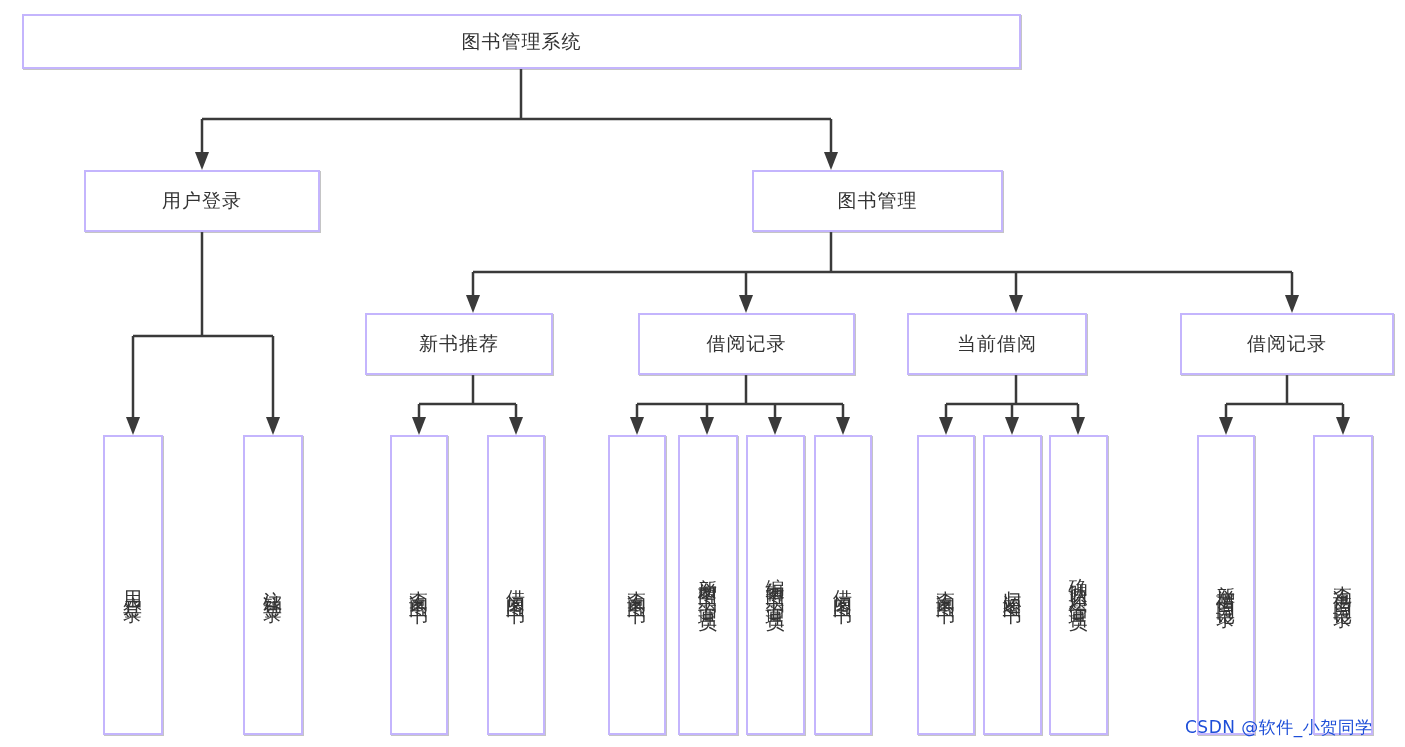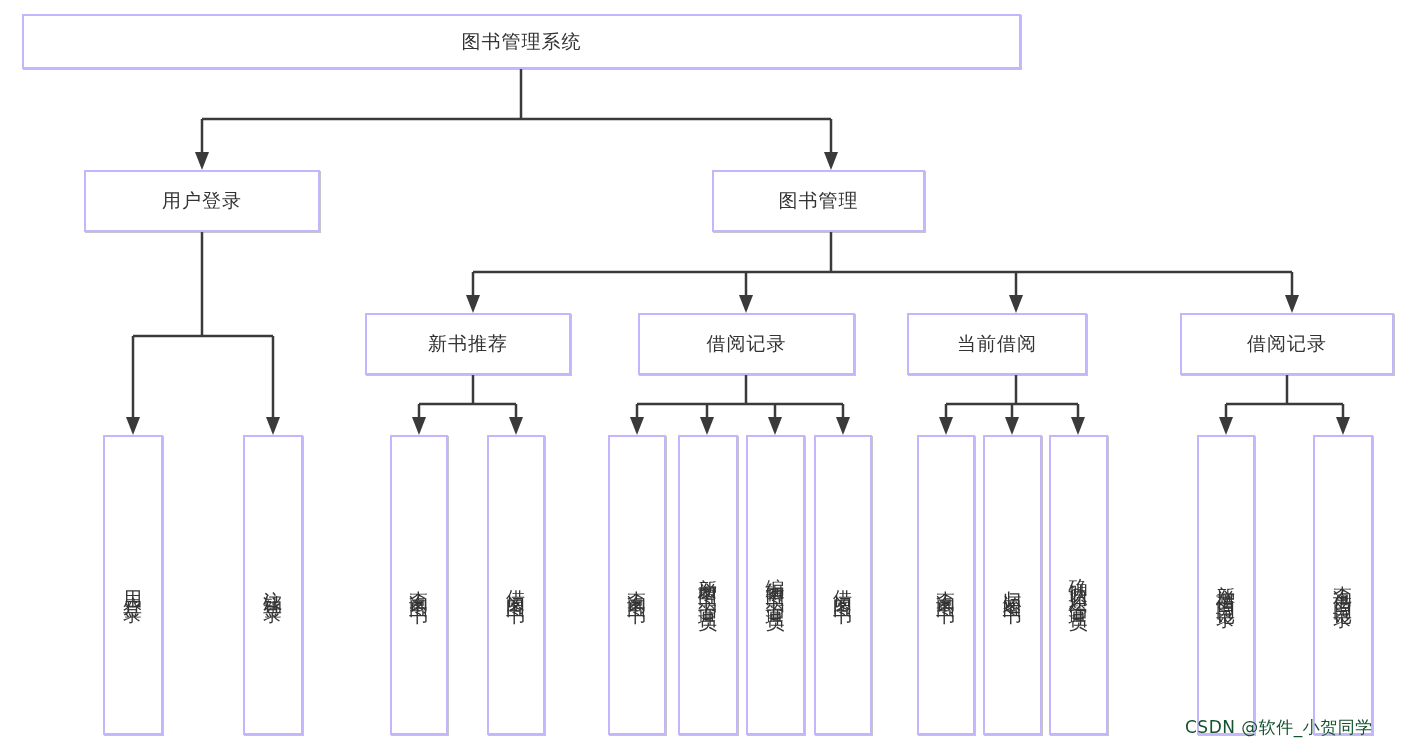--- a/index.html
+++ b/index.html
@@ -38,21 +38,21 @@
     writing-mode: vertical-rl;
     text-orientation: mixed;
     font-size: 19px;
     letter-spacing: 5px;
     line-height: 1;
   }
   .watermark {
     position: absolute;
     z-index: 3;
     font-size: 17px;
-    color: #14532d;
+    color: #1d4ed8;
     letter-spacing: 0.5px;
     white-space: nowrap;
     text-shadow: 0 0 1px rgba(255,255,255,0.8);
   }
 </style>
 </head>
 <body>
 
 <div class="diagram">
 
@@ -129,25 +129,25 @@
     </g>
   </svg>
 
   <div class="node h" style="left:22px; top:14px; width:999px; height:55px;">
     <span>图书管理系统</span>
   </div>
 
   <div class="node h" style="left:84px; top:170px; width:236px; height:62px;">
     <span>用户登录</span>
   </div>
-  <div class="node h" style="left:712px; top:170px; width:213px; height:62px;">
+  <div class="node h" style="left:752px; top:170px; width:251px; height:62px;">
     <span>图书管理</span>
   </div>
 
-  <div class="node h" style="left:365px; top:313px; width:206px; height:62px;">
+  <div class="node h" style="left:365px; top:313px; width:188px; height:62px;">
     <span>新书推荐</span>
   </div>
   <div class="node h" style="left:638px; top:313px; width:217px; height:62px;">
     <span>借阅记录</span>
   </div>
   <div class="node h" style="left:907px; top:313px; width:180px; height:62px;">
     <span>当前借阅</span>
   </div>
   <div class="node h" style="left:1180px; top:313px; width:214px; height:62px;">
     <span>借阅记录</span>

